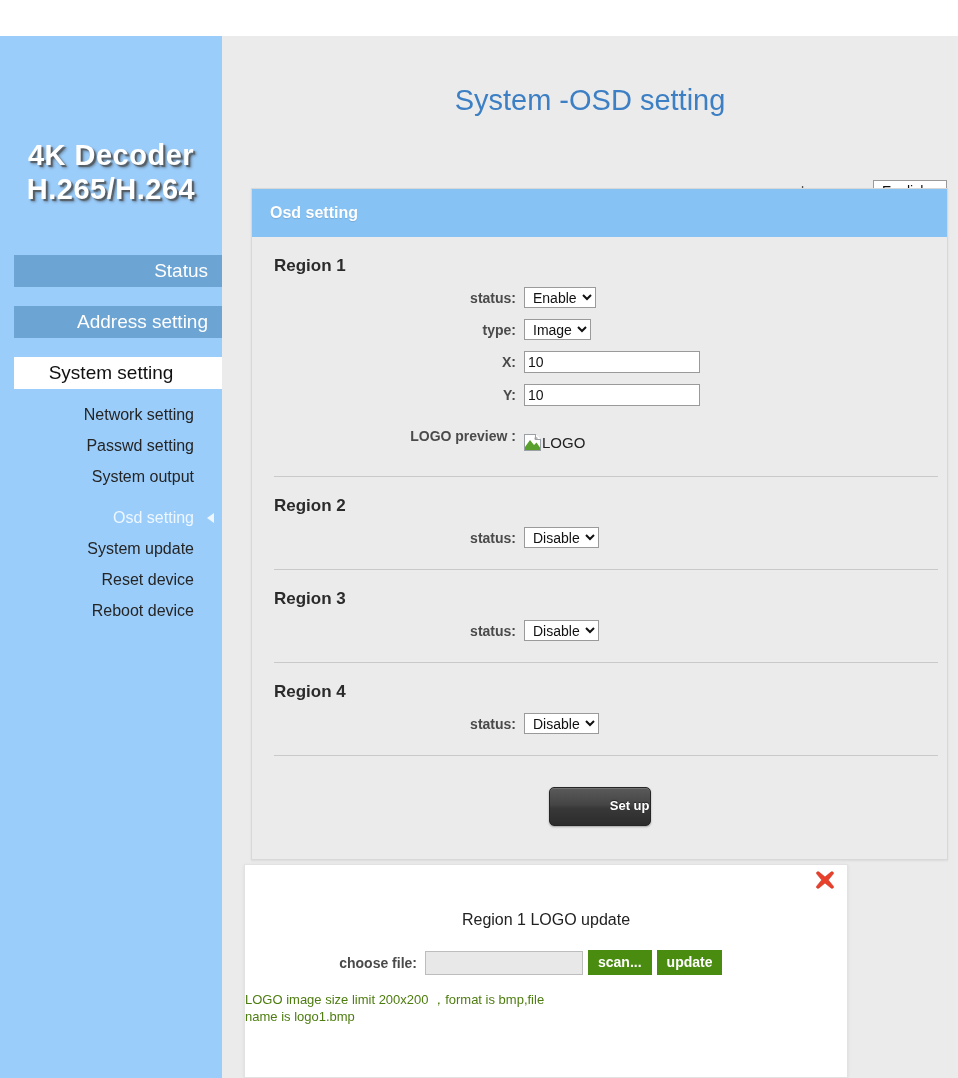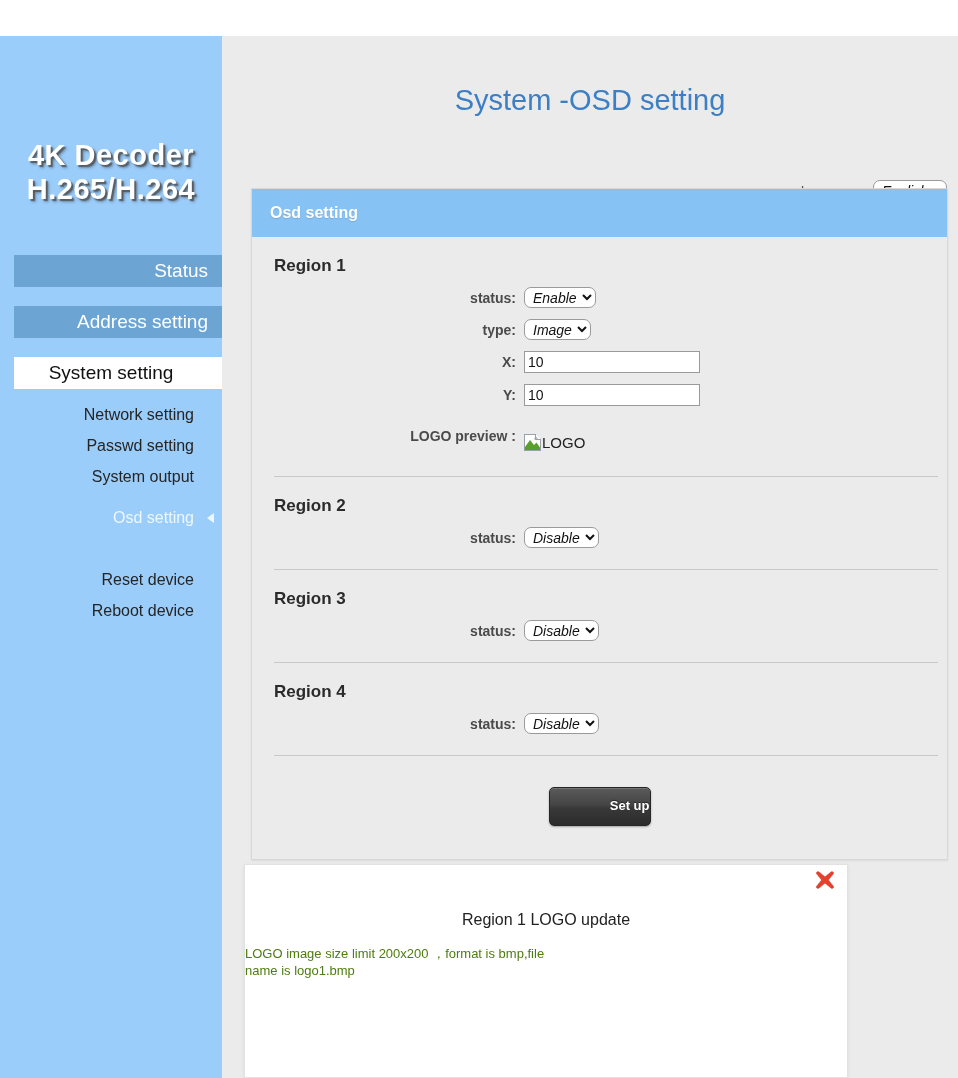--- a/index.html
+++ b/index.html
@@ -90,26 +90,25 @@
     display: flex; align-items: center; gap: 6px;
   }
   .lang-label { color: #555555; }
 
   
   select.ui {
     font-family: "Liberation Sans", sans-serif;
     font-size: 14px; color: #111;
     background: #ffffff;
     border: 1px solid #9a9a9a;
-    border-radius: 7px;
+    border-radius: 0;
     padding: 1px 2px 1px 4px;
     height: 21px;
     -webkit-appearance: menulist;
     appearance: menulist;
-    font-style: italic;
   }
   select.lang { height: 22px; font-size: 14px; }
 
   
   .panel {
     position: absolute; left: 29px; top: 152px;
     width: 697px; height: 672px;
     background: #ebebeb;
     border: 1px solid #d8d8d8;
     box-shadow: 0 1px 2px rgba(0,0,0,.07);
@@ -252,20 +251,23 @@
     <div class="navsub sub-passwd">
       <span>Passwd setting</span>
     </div>
     <div class="navsub sub-output">
       <span>System output</span>
     </div>
     <div class="navsub sub-osd cur">
       <span>Osd setting</span>
       <span class="arrow"></span>
     </div>
+    <div class="navsub sub-update">
+      <span>System update</span>
+    </div>
     <div class="navsub sub-reset">
       <span>Reset device</span>
     </div>
     <div class="navsub sub-reboot">
       <span>Reboot device</span>
     </div>
   </div>
 
   <div class="content">
 
@@ -384,20 +386,26 @@
     <div class="upload-panel">
 
       <svg class="close-x" viewBox="0 0 24 24">
         <path d="M5.2 3.1 L12 8.6 L18.8 3.1 C20.4 2.3 22 3.9 21.1 5.3 L15.6 12 L21.1 18.7
                  C22 20.1 20.4 21.7 18.8 20.9 L12 15.4 L5.2 20.9 C3.6 21.7 2 20.1 2.9 18.7
                  L8.4 12 L2.9 5.3 C2 3.9 3.6 2.3 5.2 3.1 Z" fill="#e8402a" stroke="#c7301d" stroke-width="0.6"></path>
       </svg>
 
       <div class="upload-title">Region 1 LOGO update</div>
 
+      <div class="urow">
+        <div class="ulbl">choose file:</div>
+        <div>
+          <span class="filebox"></span><button class="btn-green">scan...</button><button class="btn-green">update</button>
+        </div>
+      </div>
 
       <div class="warnrow">
         <div class="warntext">LOGO image size limit 200x200 ，format is bmp,file name is logo1.bmp</div>
       </div>
 
     </div>
 
   </div>
 </div>
 

